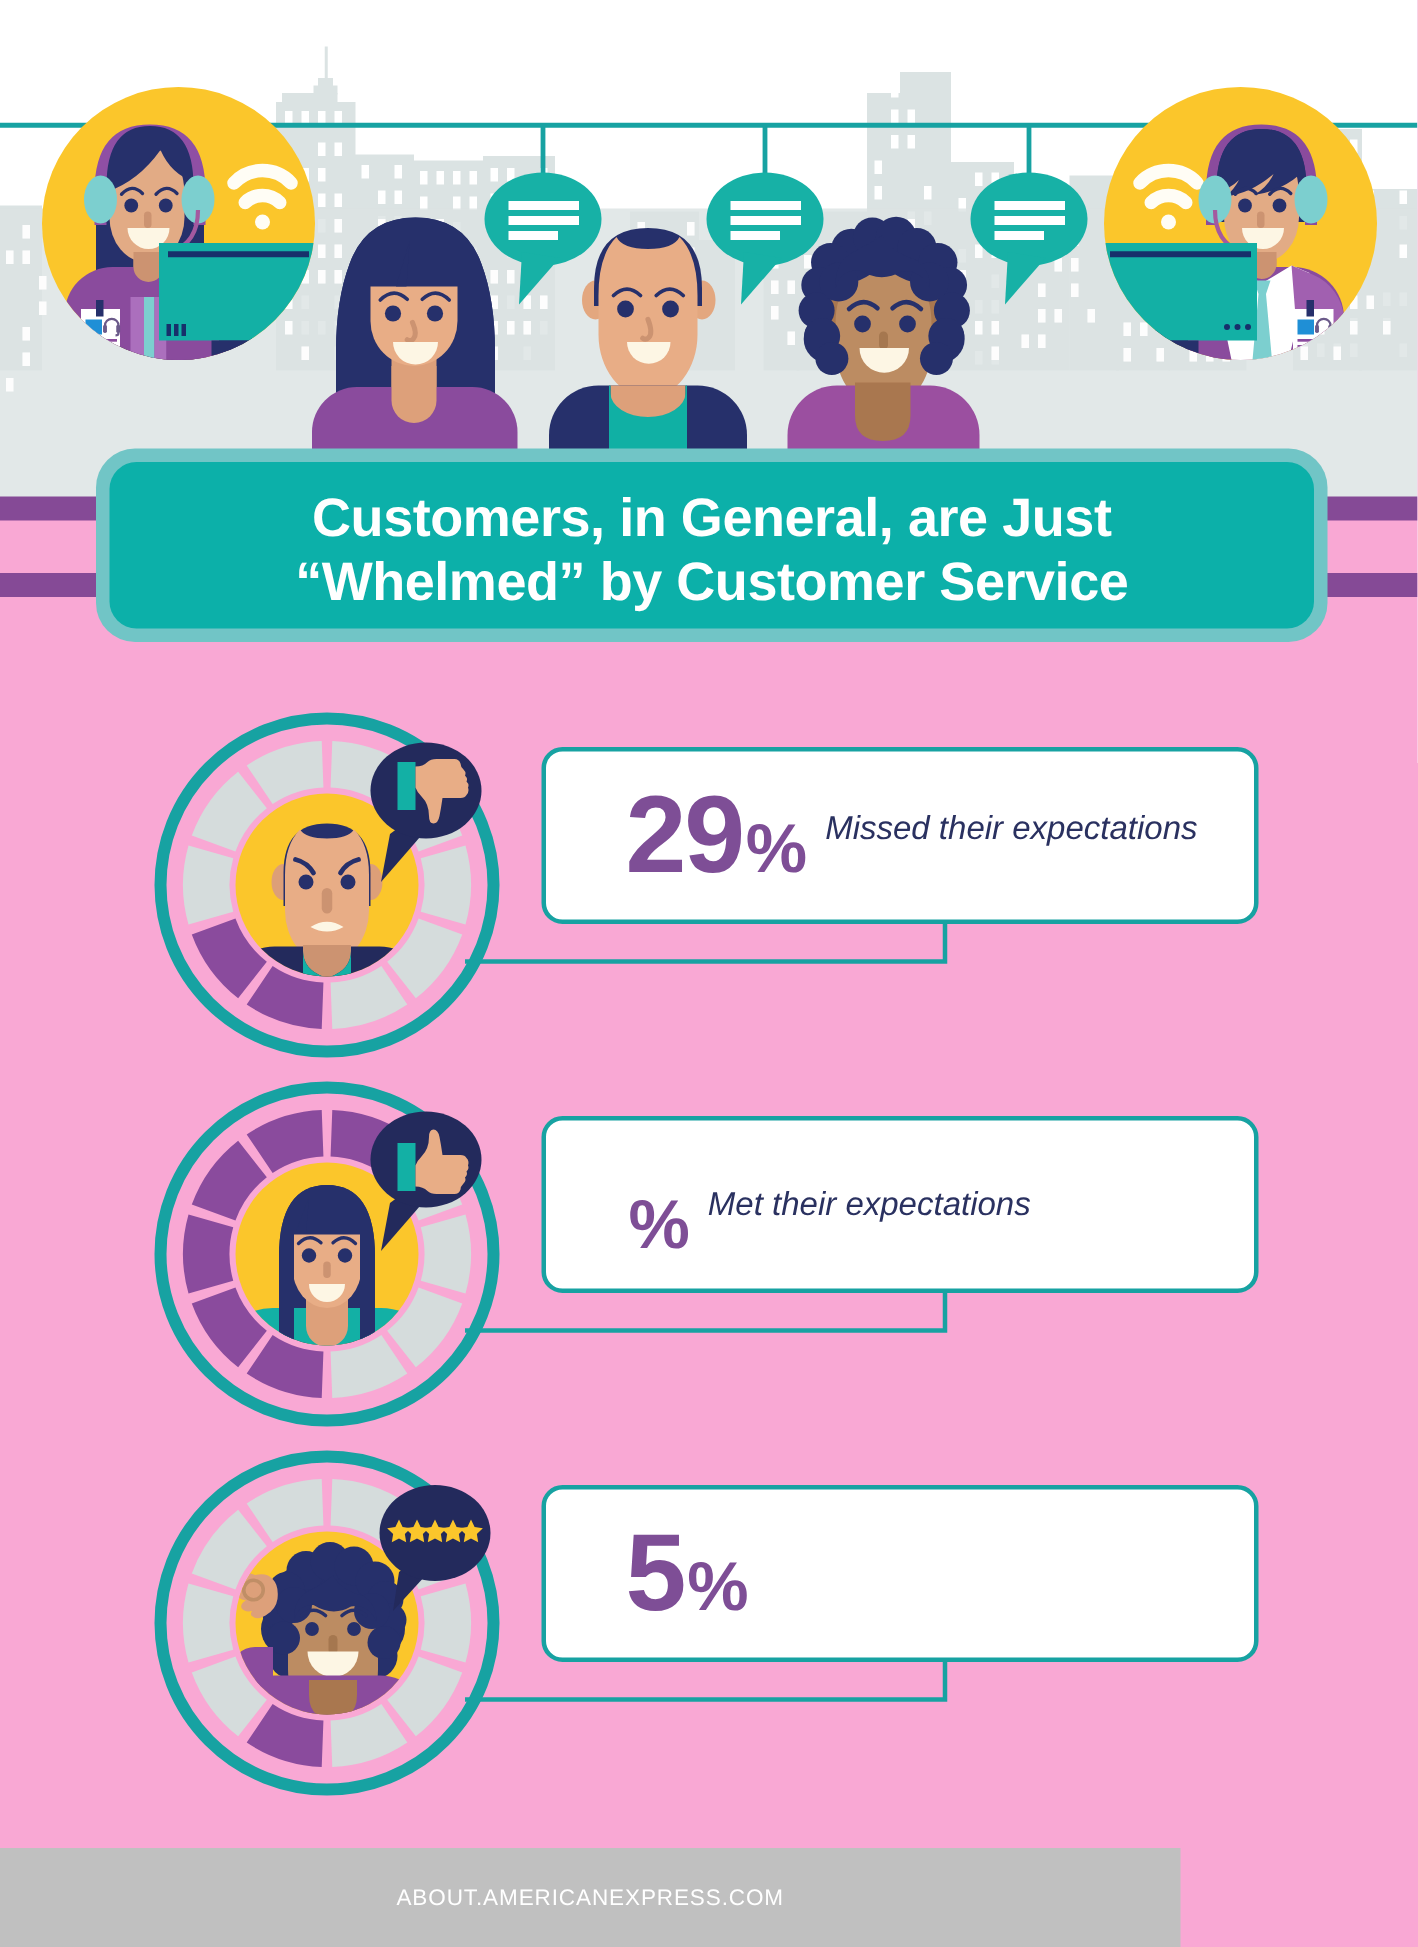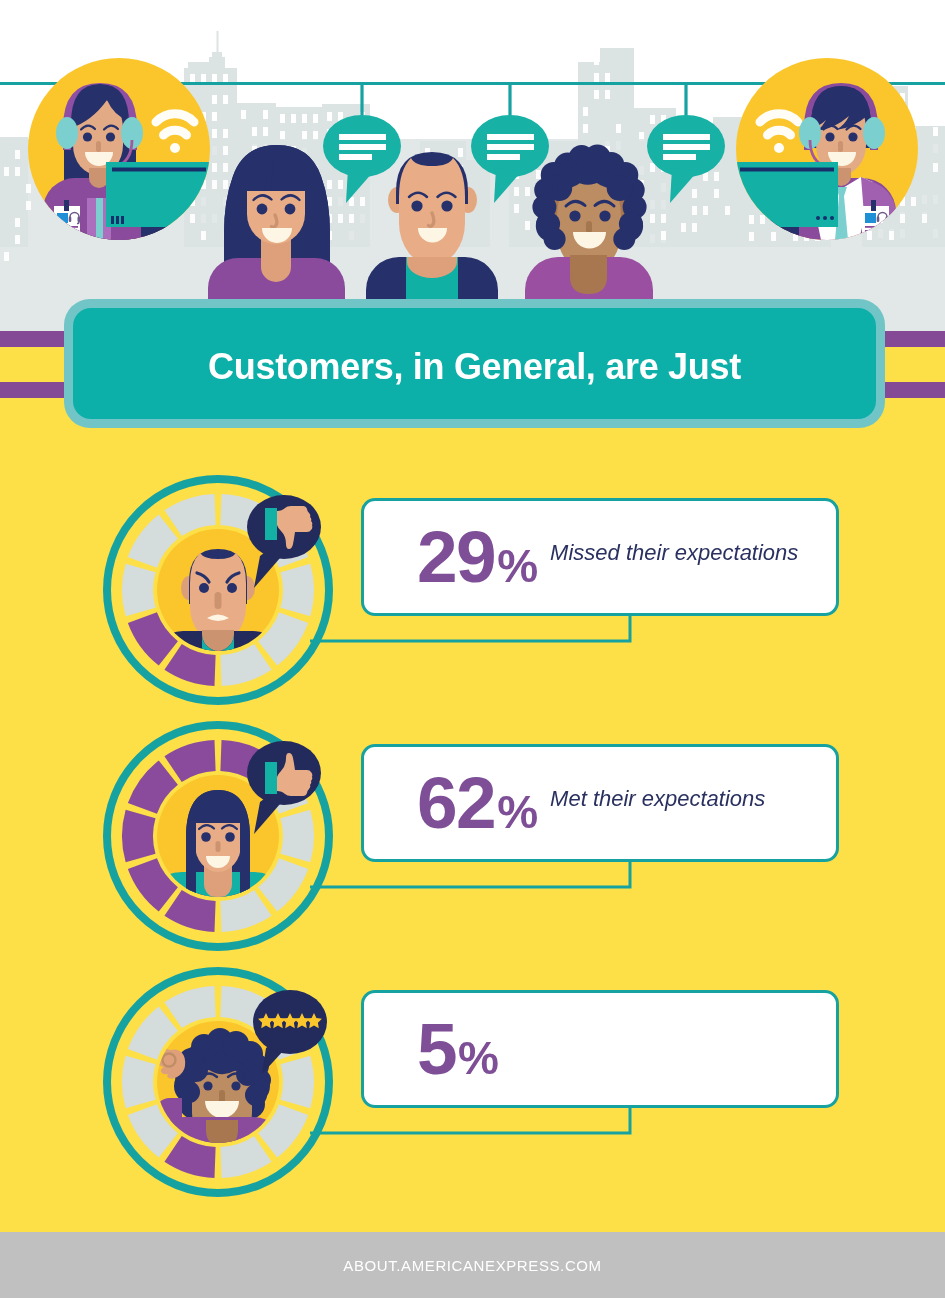--- a/index.html
+++ b/index.html
@@ -1,38 +1,38 @@
 <!DOCTYPE html>
 <html><head>
 <meta charset="utf-8">
 <title>Infographic</title>
 <style>
   html,body{margin:0;padding:0;}
   body{width:945px;height:1298px;background:#ffffff;font-family:"Liberation Sans",sans-serif;overflow:hidden;}
-  #root{position:relative;width:945px;height:1298px;background:#fde047;}
+  #root{position:relative;width:945px;height:1298px;background:#f9a8d4;}
   .abs{position:absolute;}
   
   #banner{left:64px;top:299px;width:821px;height:129px;background:#71c5c6;border-radius:26px;}
   #banner-inner{position:absolute;left:9px;top:9px;right:9px;bottom:9px;background:#0cb0a9;border-radius:18px;
      display:flex;flex-direction:column;align-items:center;justify-content:center;padding-top:5px;box-sizing:border-box;}
   .banner-line{color:#fff;font-weight:bold;font-size:36px;line-height:43px;letter-spacing:-0.3px;white-space:nowrap;}
   
   .stripe{position:absolute;left:0;width:945px;height:16px;background:#854a96;}
   
   #stats{position:absolute;left:0;top:465px;width:945px;height:740px;}
   .statrow{position:absolute;left:0;width:886px;height:246px;}
   .connector{position:absolute;}
   .ring{position:absolute;}
   .card{position:absolute;box-sizing:border-box;border:3px solid #17a2a2;border-radius:14px;background:#fff;}
   .cardinner{position:absolute;left:53px;bottom:20px;display:flex;align-items:baseline;white-space:nowrap;}
   .statnum{color:#7e4e96;font-size:73px;font-weight:bold;line-height:1;letter-spacing:-1.5px;}
   .statpct{color:#7e4e96;font-size:46px;font-weight:bold;line-height:1;margin-left:2px;}
   .statlabel{color:#2a3160;font-size:22px;line-height:1;margin-left:12px;position:relative;top:-22px;font-style:italic;}
   
-  #footer{position:absolute;left:0;top:1232px;width:945px;height:66px;background:#c0c0c0;
+  #footer{position:absolute;left:0;top:1232px;width:787px;height:66px;background:#c0c0c0;
       display:flex;align-items:center;justify-content:center;}
   #footer-url{color:#fff;font-size:15px;letter-spacing:0.6px;}
 </style>
 </head>
 <body>
 
 <div id="root">
 
   <svg class="abs" id="hero" style="left:0;top:0" width="945" height="332" viewBox="0 0 945 332">
     <defs>
@@ -670,20 +670,21 @@
       </g>
     </g>
   </svg>
 
   <div class="stripe" style="top:331px"></div>
   <div class="stripe" style="top:382px"></div>
 
   <div class="abs" id="banner">
     <div id="banner-inner">
       <div class="banner-line">Customers, in General, are Just</div>
+      <div class="banner-line">“Whelmed” by Customer Service</div>
     </div>
   </div>
 
   <div id="stats">
 
     <div class="statrow" style="top:0">
       <svg class="connector" width="340" height="50" viewBox="0 0 340 50" style="left:310px;top:146px">
         <path d="M0 30 H320 V0" fill="none" stroke="#17a2a2" stroke-width="3"></path>
       </svg>
       <svg class="ring" width="240" height="240" viewBox="0 0 240 240" style="left:98px;top:5px">
@@ -776,21 +777,20 @@
     </g>
       <path d="M170 80 l-8 6 l-6 32 l26 -30 z" fill="#232a5c"></path>
       <ellipse cx="186" cy="57" rx="37" ry="32" fill="#232a5c"></ellipse>
       <g>
         <rect x="167" y="46" width="12" height="32" fill="#13b0a5"></rect>
         <path d="M179 75 q5 0 8 3 q2 2 6 2 h12 q3 0 4 -3 q0 -2 2 -4 q2 -2 1 -4 q2 -2 1 -4 q2 -2 1 -4 q1 -3 -1 -5 q-1 -2 -4 -2 h-12 q-1 -7 -2 -12 q-1 -5 -4 -5 q-3 0 -3 5 q0 8 -5 13 q-3 3 -4 6 z" fill="#e8ad86"></path>
       </g>
     </svg>
       <div class="card" style="left:361px;top:33px;width:478px;height:118px">
         <div class="cardinner">
-            <span class="statnum">62</span>
             <span class="statpct">%</span>
             <span class="statlabel">Met their expectations</span>
           </div>
       </div>
     </div>
 
     <div class="statrow" style="top:492px">
       <svg class="connector" width="340" height="50" viewBox="0 0 340 50" style="left:310px;top:146px">
         <path d="M0 30 H320 V0" fill="none" stroke="#17a2a2" stroke-width="3"></path>
       </svg>

